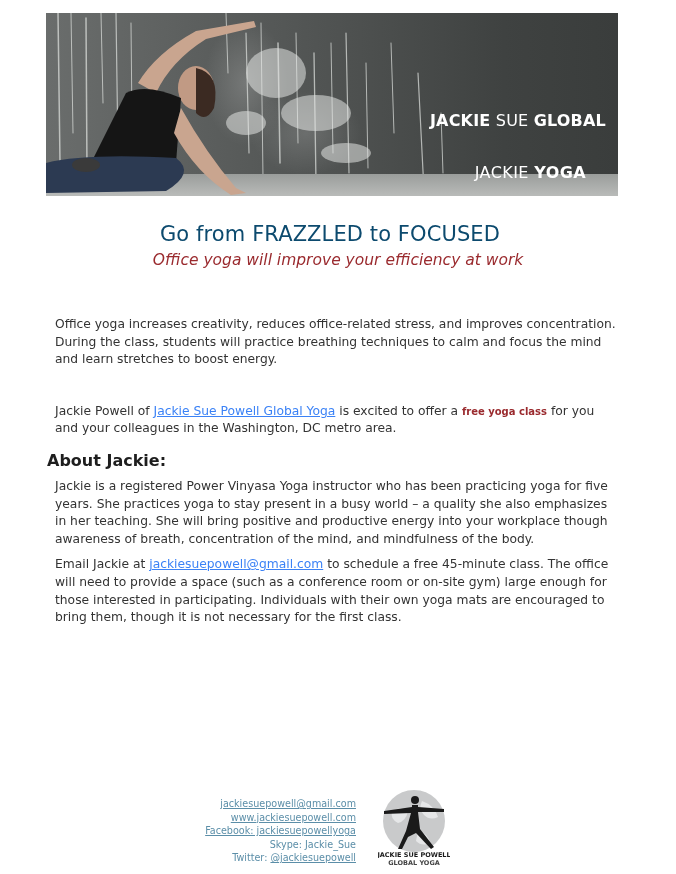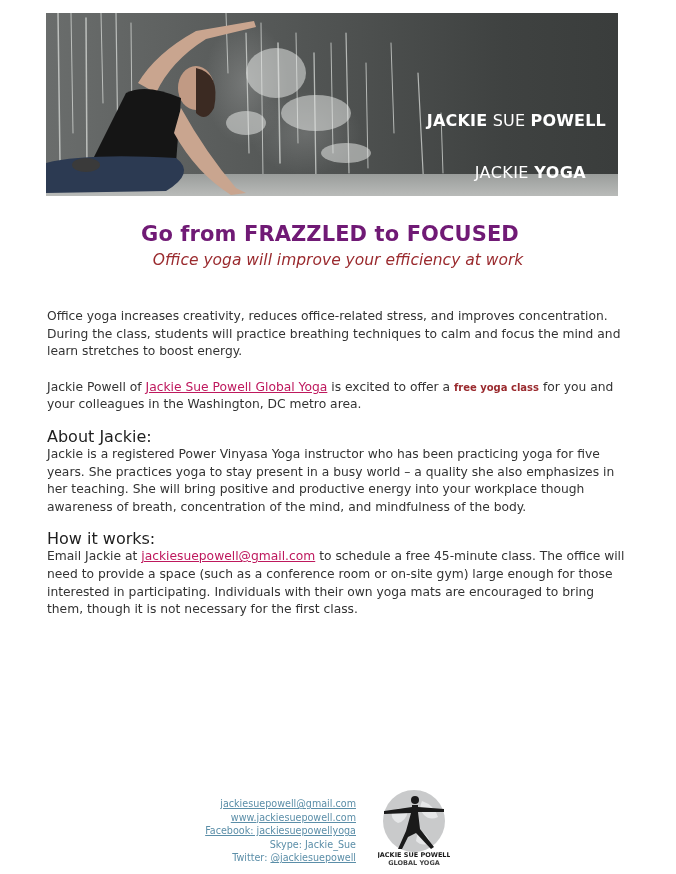--- a/index.html
+++ b/index.html
@@ -29,36 +29,36 @@
     .banner-sub {
       position: absolute; right: 32px; top: 150px; color: #ffffff;
       font-family: "DejaVu Sans", sans-serif; font-size: 16px; letter-spacing: 0.4px;
       white-space: nowrap;
     }
     .b { font-weight: bold; }
     .light { font-weight: normal; }
 
     .headline {
       position: absolute; left: 0; width: 660px; top: 222px; text-align: center;
-      color: #701a75; font-size: 21px; font-weight: bold; letter-spacing: 0.1px;
+      color: #0c4a6e; font-size: 21px; font-weight: normal; letter-spacing: 0.1px;
     }
     .subheadline {
       position: absolute; left: 0; width: 676px; top: 251px; text-align: center;
       color: #9a2a2e; font-size: 15.5px; font-style: italic;
     }
     .content {
       position: absolute; left: 47px; top: 308px; width: 582px;
       font-size: 12.3px; line-height: 17.6px; color: #333333;
     }
-    .content p { margin: 0; }
+    .content p { margin: 8px; }
     .gap { height: 18px; }
-    .link { color: #be185d; text-decoration: underline; }
+    .link { color: #3b82f6; text-decoration: underline; }
     .emph { color: #9a2a2e; font-weight: bold; font-size: 10px; }
     h2 {
-      margin: 14px 0 0 0; font-size: 16px; line-height: 18px; font-weight: normal; color: #1e1e1e;
+      margin: 14px 0 0 0; font-size: 16px; line-height: 18px; font-weight: bold; color: #1e1e1e;
     }
     .footer-contacts {
       position: absolute; right: 320px; top: 797px; text-align: right;
       font-size: 9.6px; line-height: 13.6px; color: #5b8ea8;
     }
     .footer-contacts .ul { text-decoration: underline; }
     .logo { position: absolute; left: 378px; top: 787px; width: 72px; height: 80px; }
   </style>
 </head>
 <body>
@@ -96,40 +96,39 @@
   <svg class="figure" viewBox="0 0 240 183">
     <path d="M92 70 Q110 40 150 18 L208 8 L210 14 L160 26 Q125 48 110 80 Z" fill="#c9a58f"></path>
     <ellipse cx="150" cy="75" rx="18" ry="22" fill="#c19a84"></ellipse>
     <path d="M150 55 Q175 60 168 95 Q160 110 150 100 Z" fill="#3b2a22"></path>
     <path d="M80 80 Q100 70 135 85 L130 150 L45 150 Z" fill="#151515"></path>
     <path d="M135 95 Q160 140 190 175 L200 180 L185 182 Q150 160 128 120 Z" fill="#c9a58f"></path>
     <path d="M0 150 Q40 140 130 145 Q150 160 120 178 L0 180 Z" fill="#2c3a52"></path>
     <ellipse cx="40" cy="152" rx="14" ry="7" fill="#3a3a3a"></ellipse>
   </svg>
   <div class="banner-title">
-    <span class="b">JACKIE</span><span class="light"> SUE </span><span class="b">POWELL</span>
+    <span class="b">JACKIE</span><span class="light"> SUE </span><span class="b">GLOBAL</span>
   </div>
   <div class="banner-sub">
     <span class="light">JACKIE </span><span class="b">YOGA</span>
   </div>
 </div>
 
 <div class="headline">Go from FRAZZLED to FOCUSED</div>
 <div class="subheadline">Office yoga will improve your efficiency at work</div>
 
 <div class="content">
   <p>Office yoga increases creativity, reduces office-related stress, and improves concentration. During the class, students will practice breathing techniques to calm and focus the mind and learn stretches to boost energy.</p>
   <div class="gap"></div>
   <p><span>Jackie Powell of </span><a class="link">Jackie Sue Powell Global Yoga</a><span> is excited to offer a </span><span class="emph">free yoga class</span><span> for you and your colleagues in the Washington, DC metro area.</span></p>
 
   <h2>About Jackie:</h2>
   <p>Jackie is a registered Power Vinyasa Yoga instructor who has been practicing yoga for five years. She practices yoga to stay present in a busy world – a quality she also emphasizes in her teaching. She will bring positive and productive energy into your workplace though awareness of breath, concentration of the mind, and mindfulness of the body.</p>
 
 
-  <h2>How it works:</h2>
   <p><span>Email Jackie at </span><a class="link">jackiesuepowell@gmail.com</a><span> to schedule a free 45-minute class. The office will need to provide a space (such as a conference room or on-site gym) large enough for those interested in participating. Individuals with their own yoga mats are encouraged to bring them, though it is not necessary for the first class.</span></p>
 
   <div class="gap"></div>
 </div>
 
 <div class="footer-contacts">
   <div class="ul">jackiesuepowell@gmail.com</div>
   <div class="ul">www.jackiesuepowell.com</div>
   <div class="ul">Facebook: jackiesuepowellyoga</div>
   <div>Skype: Jackie_Sue</div>

